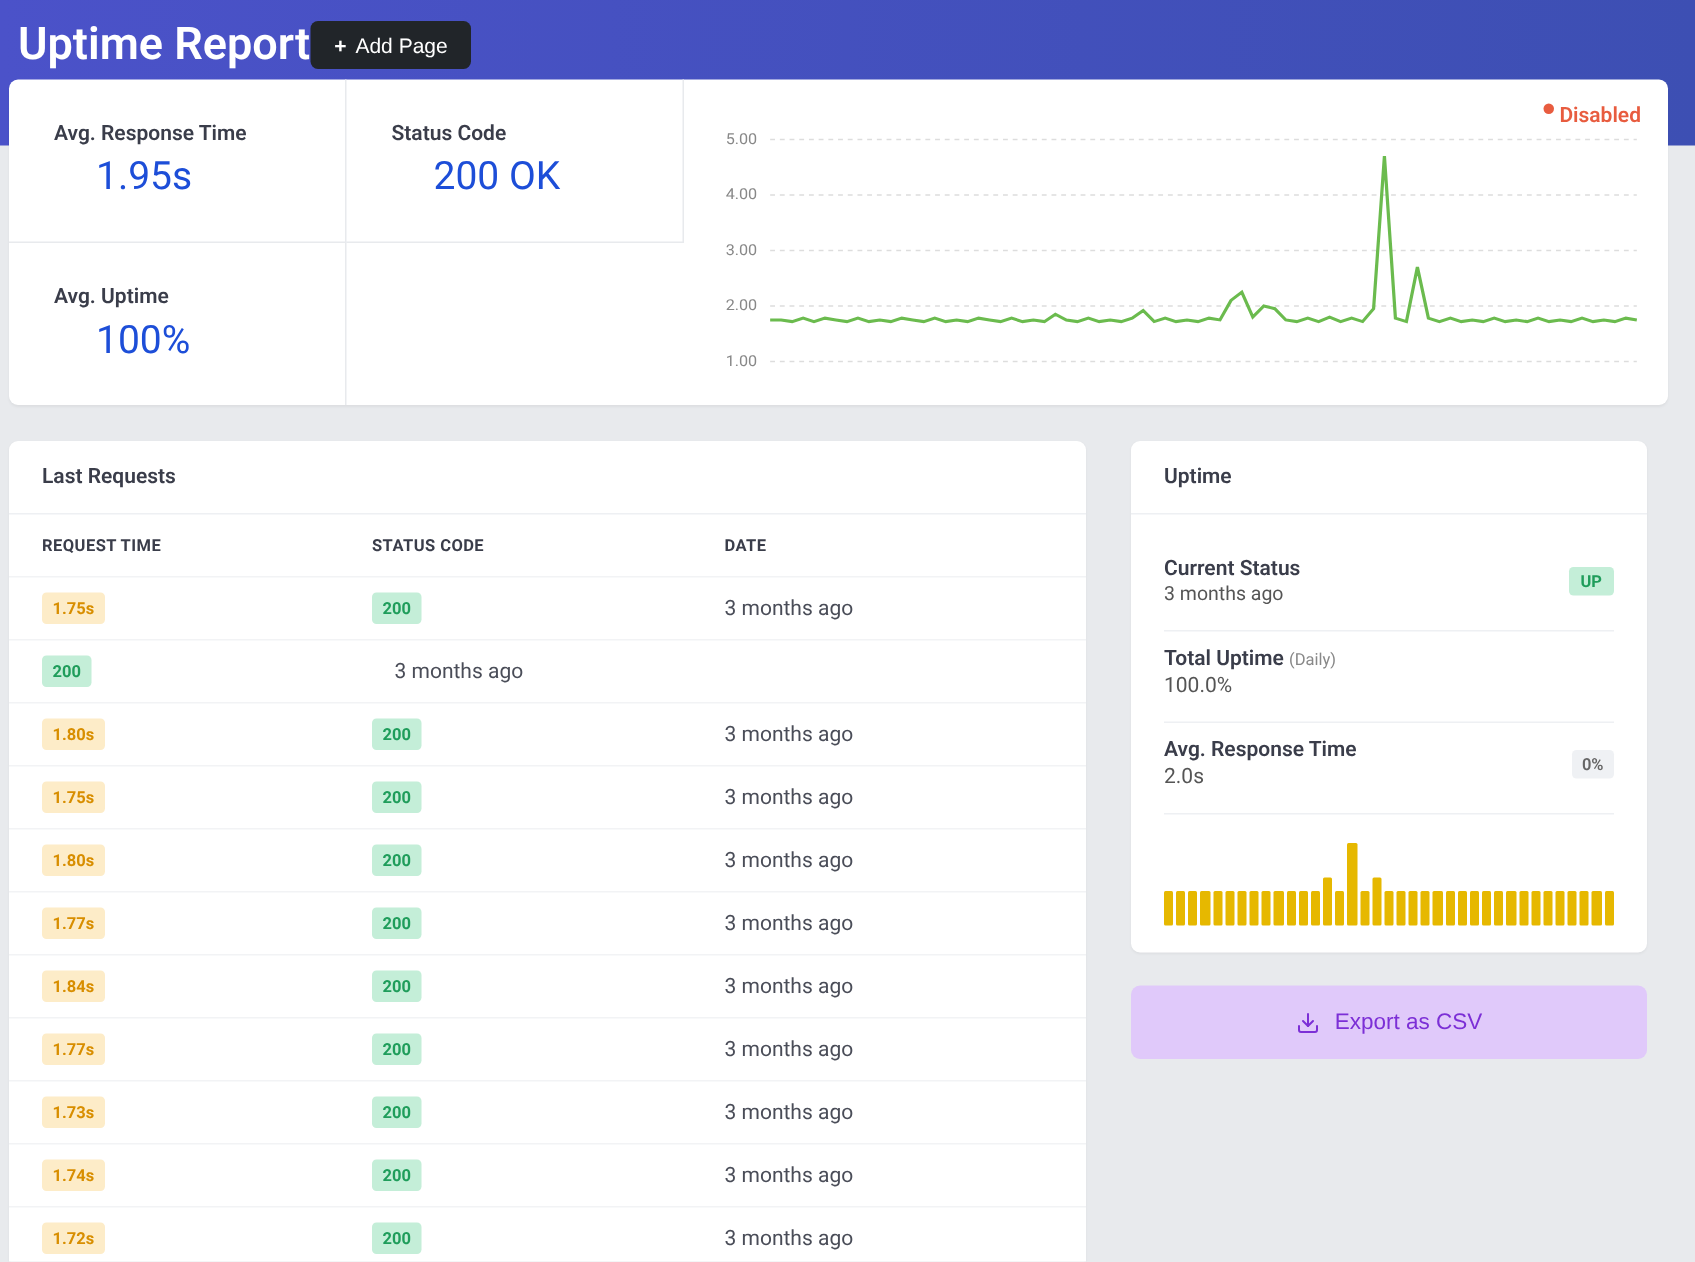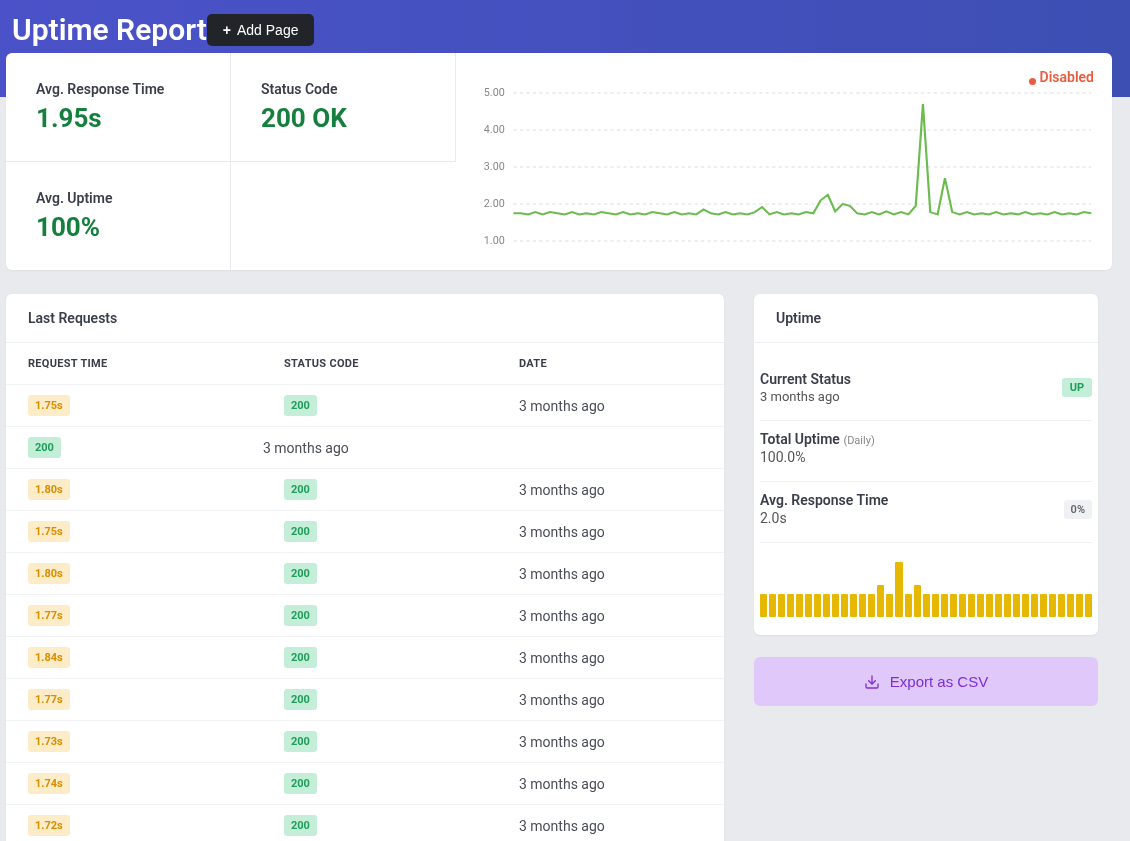--- a/index.html
+++ b/index.html
@@ -59,37 +59,38 @@
     }
     .stat-cell.row2 { border-bottom: none; }
     .stat-label {
       font-size: 14px;
       font-weight: 600;
       color: #3a3d4a;
       margin-bottom: 6px;
     }
     .stat-value {
       font-size: 26px;
-      font-weight: 700;
-      color: #15803d;
+      font-weight: 400;
+      color: #1d4ed8;
+      margin-left: 28px;
     }
     .chart-area {
       flex: 1;
       position: relative;
       padding: 18px 10px 10px 10px;
     }
     .disabled-badge {
       position: absolute;
       top: 16px;
       right: 18px;
       color: #e85c3f;
       font-size: 14px;
       font-weight: 600;
       display: flex;
-      align-items: flex-end;
+      align-items: flex-start;
       gap: 4px;
     }
     .disabled-badge::before {
       content: '';
       width: 7px;
       height: 7px;
       background: #e85c3f;
       border-radius: 50%;
       display: inline-block;
     }
@@ -116,21 +117,21 @@
       border-bottom: 1px solid #eef0f3;
     }
     .table-head {
       display: flex;
       padding: 14px 22px;
       font-size: 11px;
       font-weight: 700;
       color: #3a3d4a;
       letter-spacing: 0.3px;
     }
-    .col-time { width: 256px; }
+    .col-time { width: 220px; }
     .col-status { width: 235px; }
     .col-date { flex: 1; }
     .table-row {
       display: flex;
       align-items: center;
       padding: 10px 22px;
       border-top: 1px solid #f2f3f5;
       font-size: 14px;
     }
     .pill-time {
@@ -152,21 +153,21 @@
       display: inline-block;
     }
     .date-text { color: #4a4d58; }
     .right-col {
       width: 344px;
       display: flex;
       flex-direction: column;
       gap: 22px;
     }
     .uptime-card { }
-    .uptime-body { padding: 18px 6px; }
+    .uptime-body { padding: 18px 22px; }
     .uptime-row {
       display: flex;
       justify-content: space-between;
       align-items: center;
       padding: 10px 0 16px 0;
       border-bottom: 1px solid #eef0f3;
     }
     .uptime-row:last-of-type { border-bottom: none; }
     .uptime-label { font-size: 14px; font-weight: 600; color: #3a3d4a; }
     .uptime-sub { font-size: 13px; color: #555; font-weight: 400; margin-top: 2px; }

